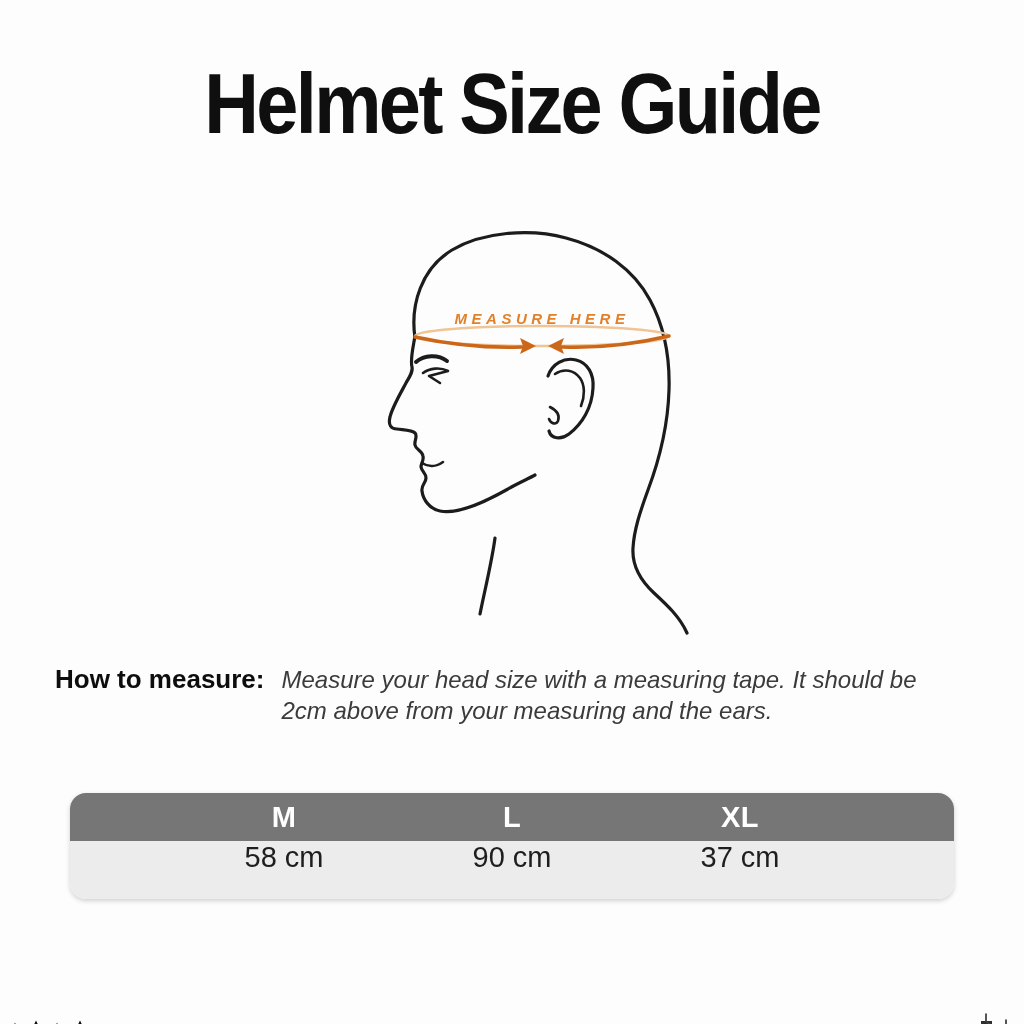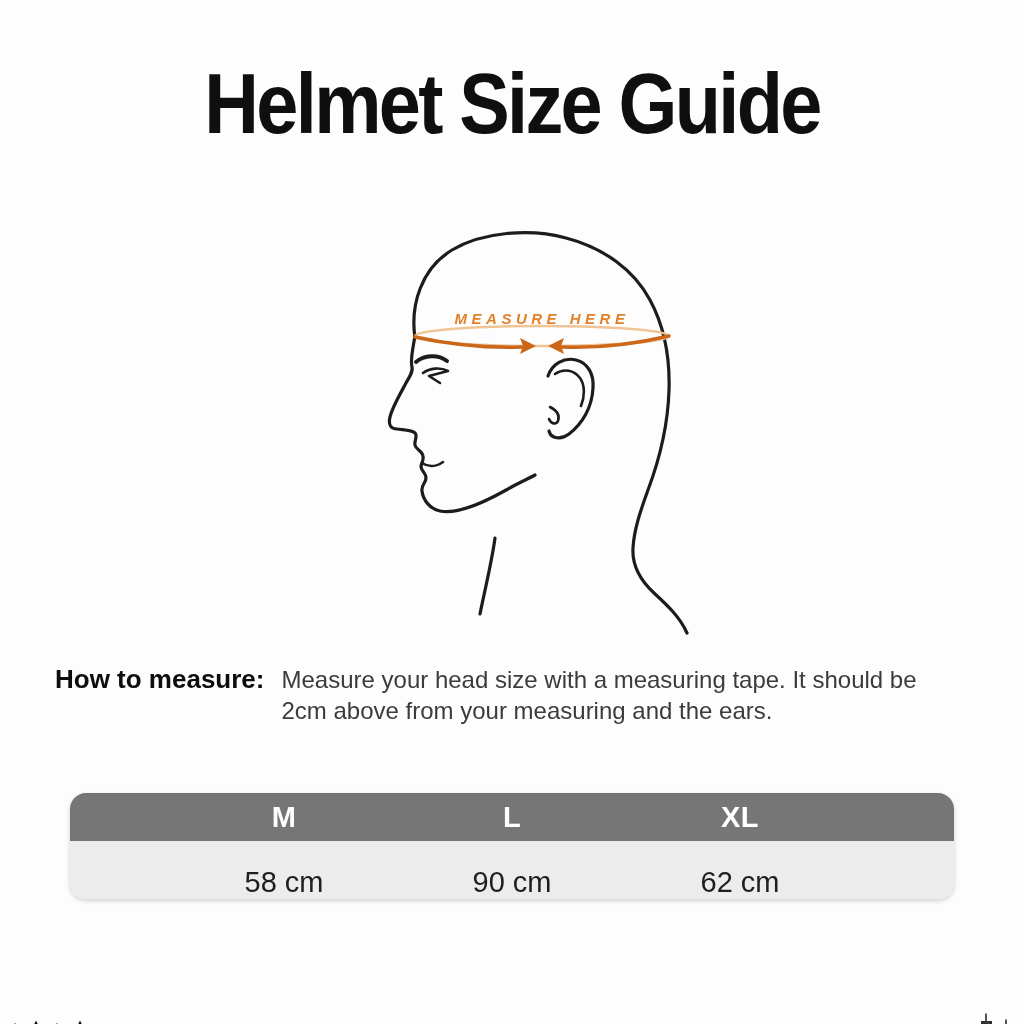--- a/index.html
+++ b/index.html
@@ -46,20 +46,21 @@
     font-size: 26px;
     font-weight: bold;
     color: #0d0d0d;
     margin-right: 17px;
     white-space: nowrap;
   }
   .howto-text {
     font-size: 24px;
     color: #3b3b3b;
     line-height: 31px;
+    font-style: italic;
   }
   .howto-text .line { white-space: nowrap; }
   
   .size-table {
     width: 884px;
     margin: 67px auto 0 auto;
     border-radius: 16px;
     overflow: hidden;
     box-shadow: 0 2px 5px rgba(0,0,0,0.18);
   }
@@ -75,21 +76,21 @@
     text-align: center;
     color: #ffffff;
     font-weight: bold;
     font-size: 29px;
     letter-spacing: 0.5px;
   }
   .size-table .trow {
     display: flex;
     background: #ececec;
     height: 58px;
-    align-items: flex-end;
+    align-items: flex-start;
     padding: 0 100px;
   }
   .size-table .trow .cell {
     flex: 1;
     text-align: center;
     color: #1e1e1e;
     font-size: 29px;
   }
   
   .footer-scene {
@@ -142,21 +143,21 @@
 
   <div class="size-table">
     <div class="thead">
       <div class="cell">M</div>
       <div class="cell">L</div>
       <div class="cell">XL</div>
     </div>
     <div class="trow">
       <div class="cell">58 cm</div>
       <div class="cell">90 cm</div>
-      <div class="cell">62 cm</div>
+      <div class="cell">37 cm</div>
     </div>
   </div>
 
   <div class="footer-scene">
     <svg width="1024" height="76" viewBox="0 0 1024 76">
       <defs>
         <path id="pine" d="M-1.8 0 L-1.8 -7 L-8.5 -7 L-4.5 -15 L-8 -15 L-3.5 -24 L-6.5 -24 L-2.5 -32 L-5 -32 L0 -42 L5 -32 L2.5 -32 L6.5 -24 L3.5 -24 L8 -15 L4.5 -15 L8.5 -7 L1.8 -7 L1.8 0 Z"></path>
         <pattern id="hatch" width="5" height="5" patternUnits="userSpaceOnUse" patternTransform="rotate(35)">
           <rect width="5" height="5" fill="#2e2e2e"></rect>
           <line x1="0" y1="0" x2="5" y2="0" stroke="#555555" stroke-width="1.4"></line>

